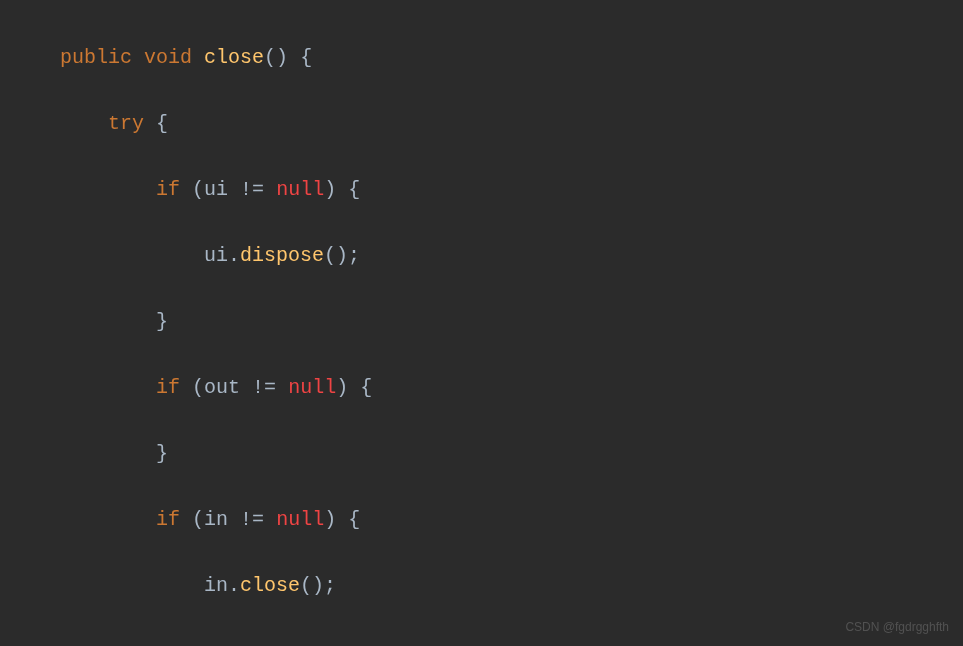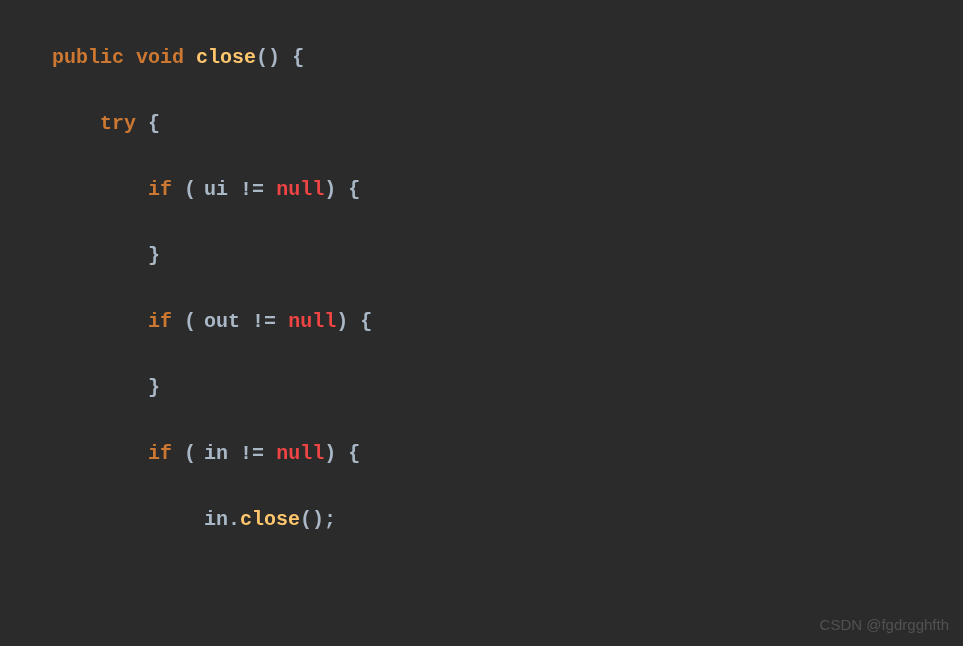--- a/index.html
+++ b/index.html
@@ -18,48 +18,48 @@
       overflow: hidden;
       position: relative;
       padding-top: 8px;
     }
     .code-container {
       padding-left: 0;
       white-space: pre;
     }
     .line {
       display: block;
-      padding-left: 4px;
-      font-weight: bold;
+      padding-left: 12px;
     }
     .keyword { color: #cc7832; }
     .method-decl { color: #ffc66d; }
     .method-call { color: #ffc66d; }
-    .identifier { color: #a9b7c6; margin-left: 8px; }
+    .identifier { color: #a9b7c6; }
     .null { color: #ef4444; }
     .punct { color: #a9b7c6; }
     .paren { color: #a9b7c6; }
     .brace { color: #a9b7c6; }
     .watermark {
       position: absolute;
       bottom: 8px;
       right: 14px;
-      font-size: 15px;
+      font-size: 12px;
       color: #6b6b6b;
       font-family: Arial, sans-serif;
       opacity: 0.6;
     }
   </style>
 </head>
 <body>
 
 <div class="code-container">
 <span class="line"><span>    </span><span class="keyword">public</span><span> </span><span class="keyword">void</span><span> </span><span class="method-decl">close</span><span class="paren">(</span><span class="paren">)</span><span> </span><span class="brace">{</span></span>
 <span class="line"><span>        </span><span class="keyword">try</span><span> </span><span class="brace">{</span></span>
 <span class="line"><span>            </span><span class="keyword">if</span><span> </span><span class="paren">(</span><span class="identifier">ui</span><span> </span><span class="punct">!=</span><span> </span><span class="null">null</span><span class="paren">)</span><span> </span><span class="brace">{</span></span>
+<span class="line"><span>                </span><span class="identifier">ui</span><span class="punct">.</span><span class="method-call">dispose</span><span class="paren">(</span><span class="paren">)</span><span class="punct">;</span></span>
 <span class="line"><span>            </span><span class="brace">}</span></span>
 <span class="line"><span>            </span><span class="keyword">if</span><span> </span><span class="paren">(</span><span class="identifier">out</span><span> </span><span class="punct">!=</span><span> </span><span class="null">null</span><span class="paren">)</span><span> </span><span class="brace">{</span></span>
 <span class="line"><span>            </span><span class="brace">}</span></span>
 <span class="line"><span>            </span><span class="keyword">if</span><span> </span><span class="paren">(</span><span class="identifier">in</span><span> </span><span class="punct">!=</span><span> </span><span class="null">null</span><span class="paren">)</span><span> </span><span class="brace">{</span></span>
 <span class="line"><span>                </span><span class="identifier">in</span><span class="punct">.</span><span class="method-call">close</span><span class="paren">(</span><span class="paren">)</span><span class="punct">;</span></span>
 
 
 
 
 

